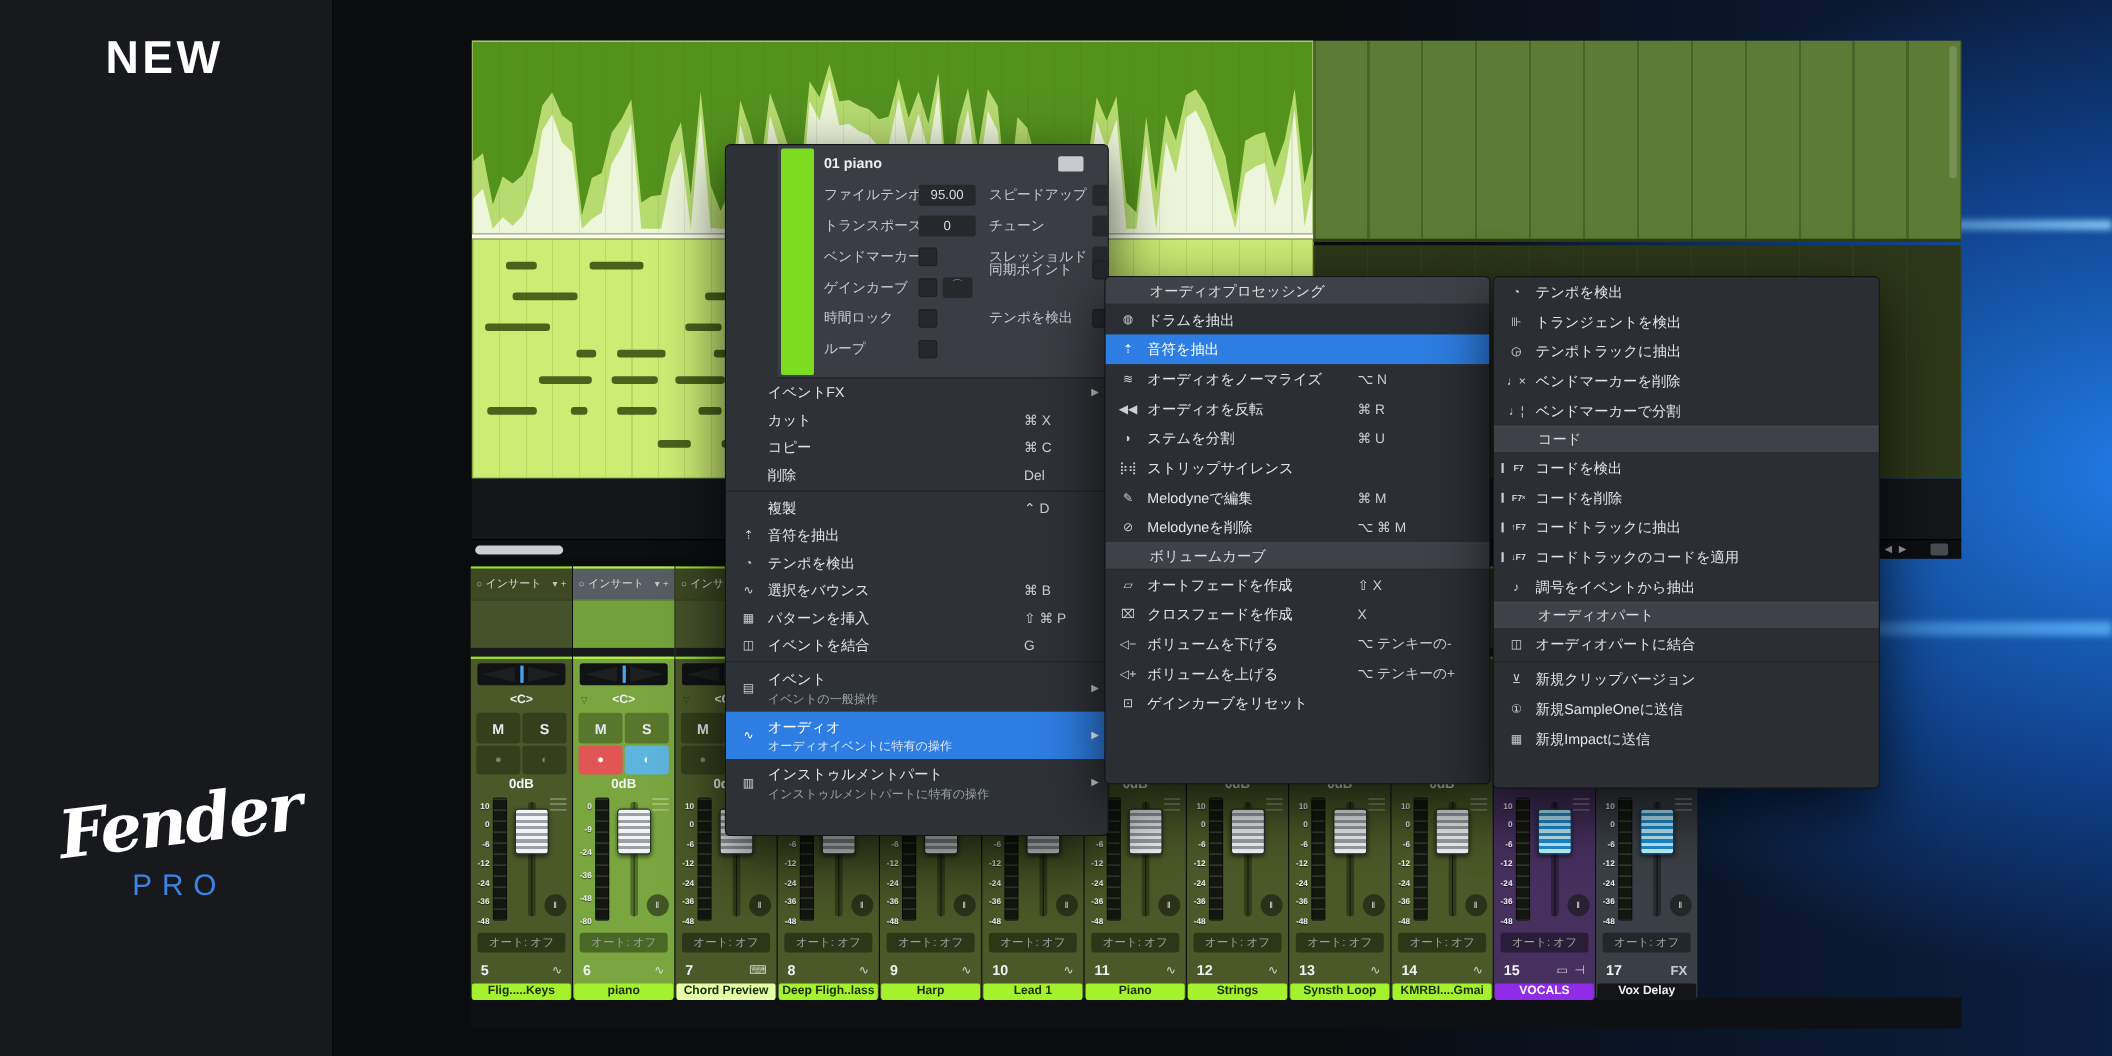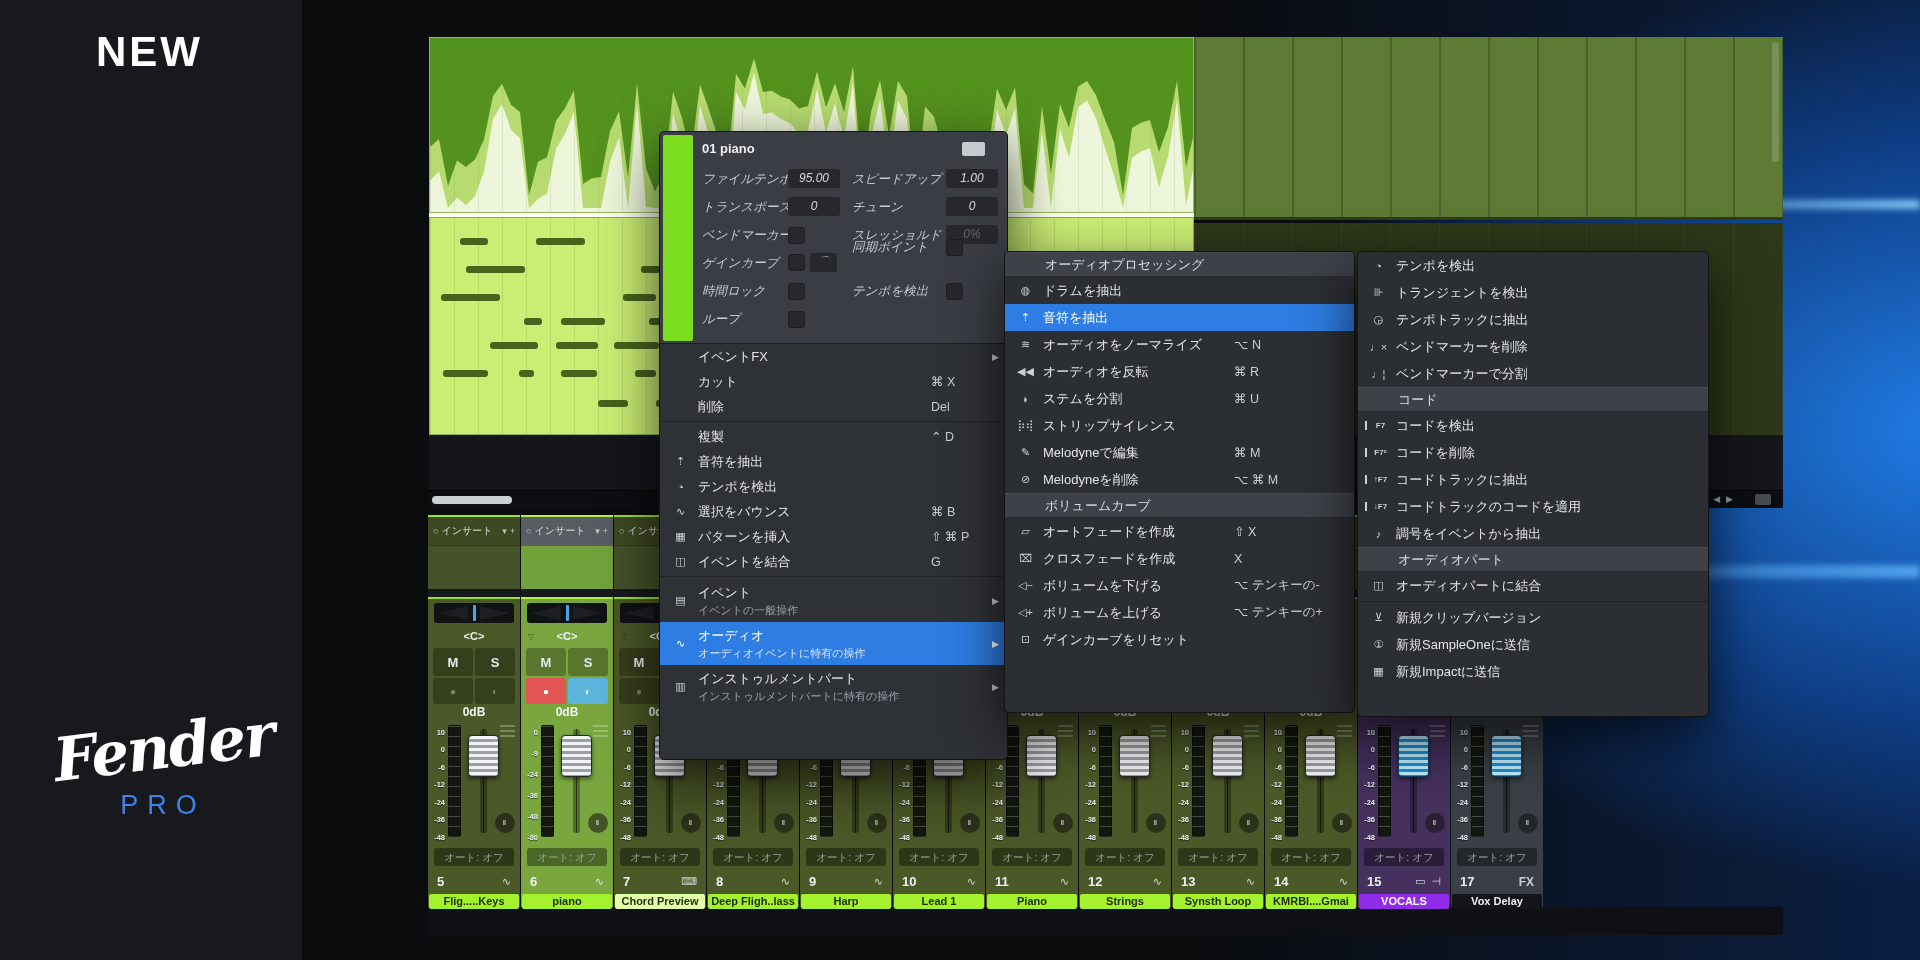--- a/index.html
+++ b/index.html
@@ -95,25 +95,25 @@
   .numrow .cicon { font-size:11px; font-weight:400; color:rgba(235,240,245,.8); margin-left:6px; }
   .numrow .fxtxt { font-size:12px; font-weight:700; color:#c7cdd3; }
   .namebar { height:15px; margin:0 1px; background:var(--name); border-radius:2px; text-align:center; font-size:11px; line-height:15px; color:var(--nametext); font-weight:700; overflow:hidden; white-space:nowrap; }
   .namebar.pale { background:#e3ffa8; }
 
   
   .menu-panel { position:absolute; background:#2e3136; border:1px solid #121416; border-radius:5px; box-shadow:0 20px 55px rgba(0,0,0,.7); z-index:20; overflow:hidden; }
   #menu1 { left:659px; top:131px; width:349px; height:629px; }
   #subA  { left:1004px; top:251px; width:351px; height:462px; background:#2b2e33; }
   #subB  { left:1357px; top:251px; width:352px; height:466px; background:#2b2e33; }
-  .info-sec { position:relative; height:212px; background:#3a3e44; border-bottom:1px solid #1c1e21; }
+  .info-sec { position:relative; height:212px; background:#3a3e44; border-bottom:1px solid #1c1e21;margin-left:47px; }
   .green-strip { position:absolute; left:3px; top:3px; width:30px; height:206px; background:#7bdc20; border-radius:2px; }
   .info-title { position:absolute; left:42px; top:9px; font-size:13px; font-weight:700; color:#eceef0; }
   .swatch { position:absolute; right:22px; top:10px; width:23px; height:14px; background:#c7cbcf; border-radius:2px; }
-  .irow { position:absolute; height:22px; display:flex; align-items:flex-end;font-style:italic; }
+  .irow { position:absolute; height:22px; display:flex; align-items:center; }
   .irow .lbl { font-size:12.5px; color:#c6cad0; white-space:nowrap; }
   .valbox { width:52px; height:19px; background:#26282c; border-radius:3px; color:#d6dadd; font-size:12px; text-align:center; line-height:19px; }
   .valbox.dis { color:#62676d; }
   .chk { width:17px; height:17px; background:#26282c; border-radius:3px; border:1px solid #1d1f23; }
   .curvebtn { width:27px; height:19px; background:#26282c; border-radius:3px; margin-left:5px; color:#a6acb3; font-size:11px; text-align:center; line-height:17px; }
 
   .mrow { position:relative; height:25px; display:flex; align-items:center; padding-left:38px; padding-right:10px; color:#e3e5e8; font-size:13px; cursor:default; }
   .mrow.two { height:43px; }
   .mrow.sel { background:#2e7de2; color:#fff; }
   .mrow .mi { position:absolute; left:7px; width:27px; text-align:center; font-size:11px; color:#cdd1d6; }
@@ -942,20 +942,24 @@
     <div id="menu1items" class="m1">
         <div class="mrow">
           <span class="ml">イベントFX</span>
           <span class="marr">▶</span>
         </div>
         <div class="mrow">
           <span class="ml">カット</span>
           <span class="msc">⌘ X</span>
         </div>
         <div class="mrow">
+          <span class="ml">コピー</span>
+          <span class="msc">⌘ C</span>
+        </div>
+        <div class="mrow">
           <span class="ml">削除</span>
           <span class="msc">Del</span>
         </div>
         <div class="msep"></div>
         <div class="mrow">
           <span class="ml">複製</span>
           <span class="msc">⌃ D</span>
         </div>
         <div class="mrow">
           <span class="mi">⇡</span>

